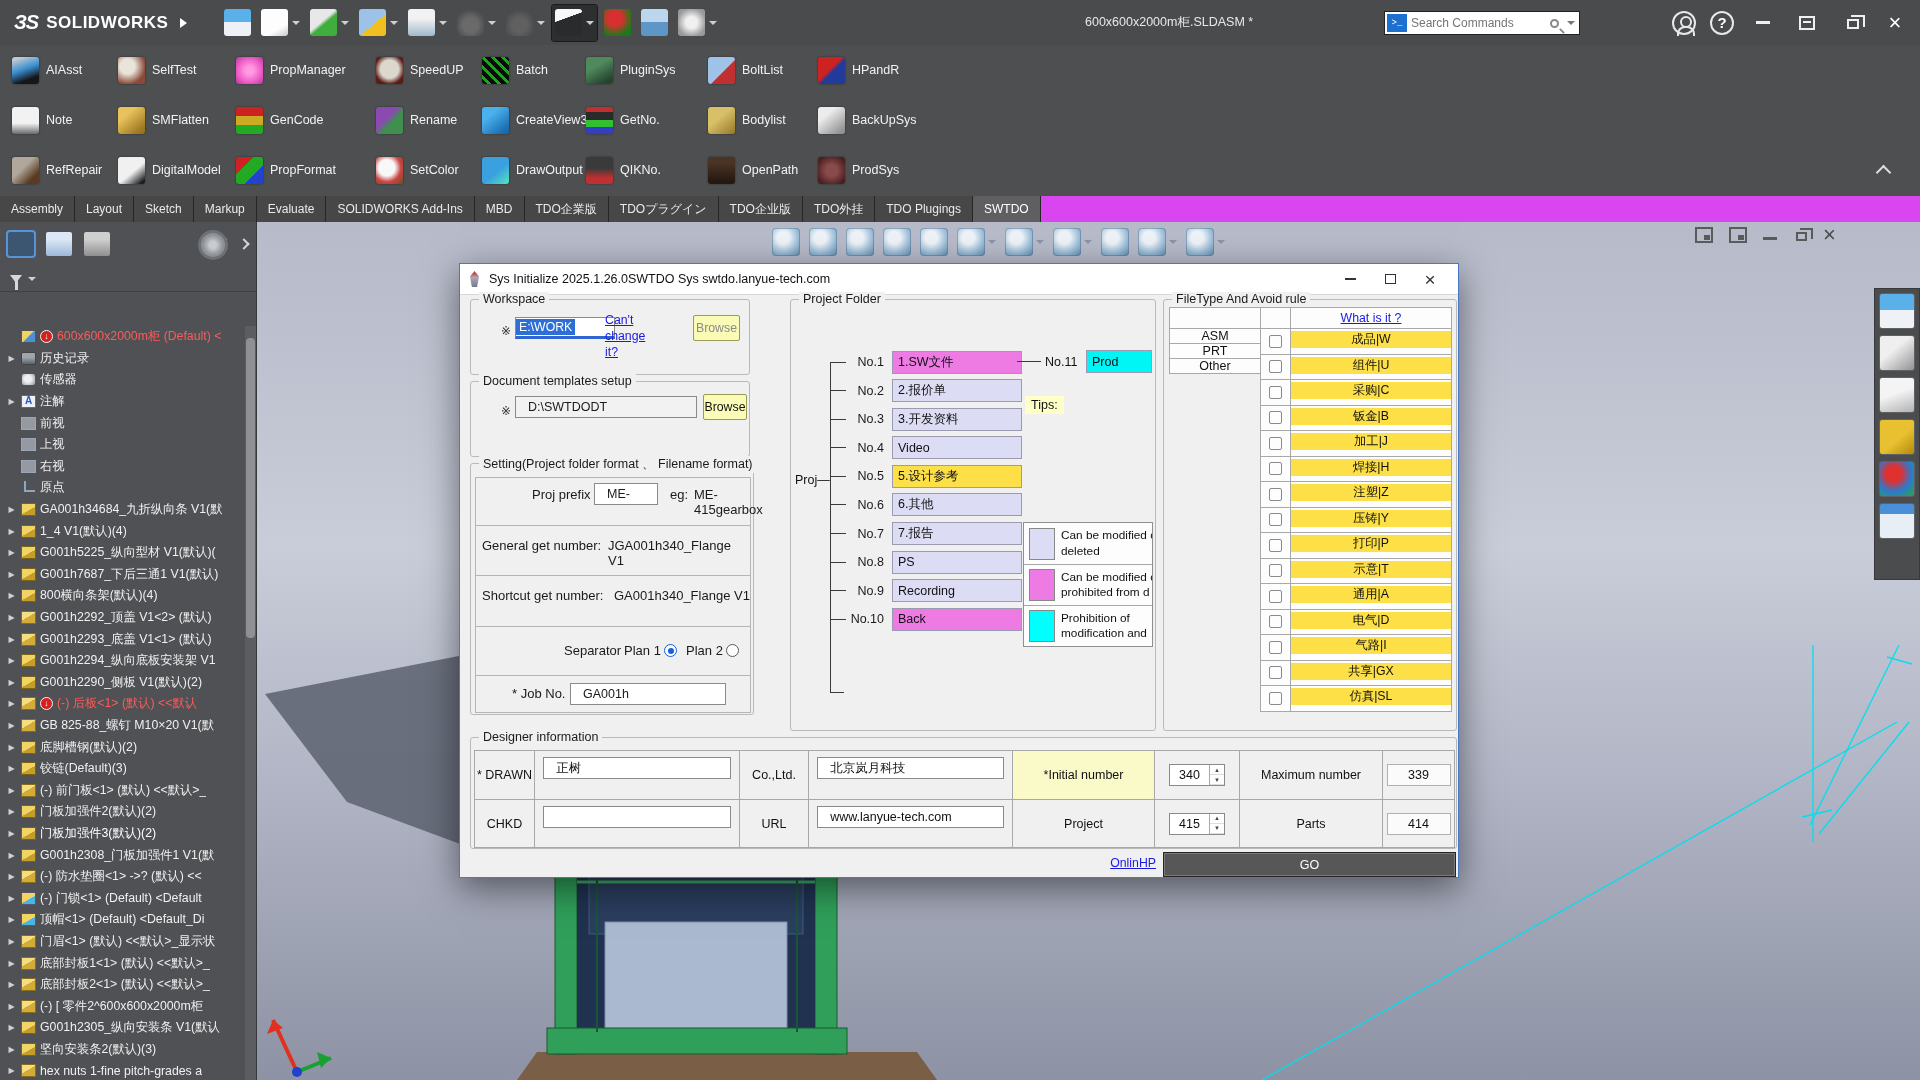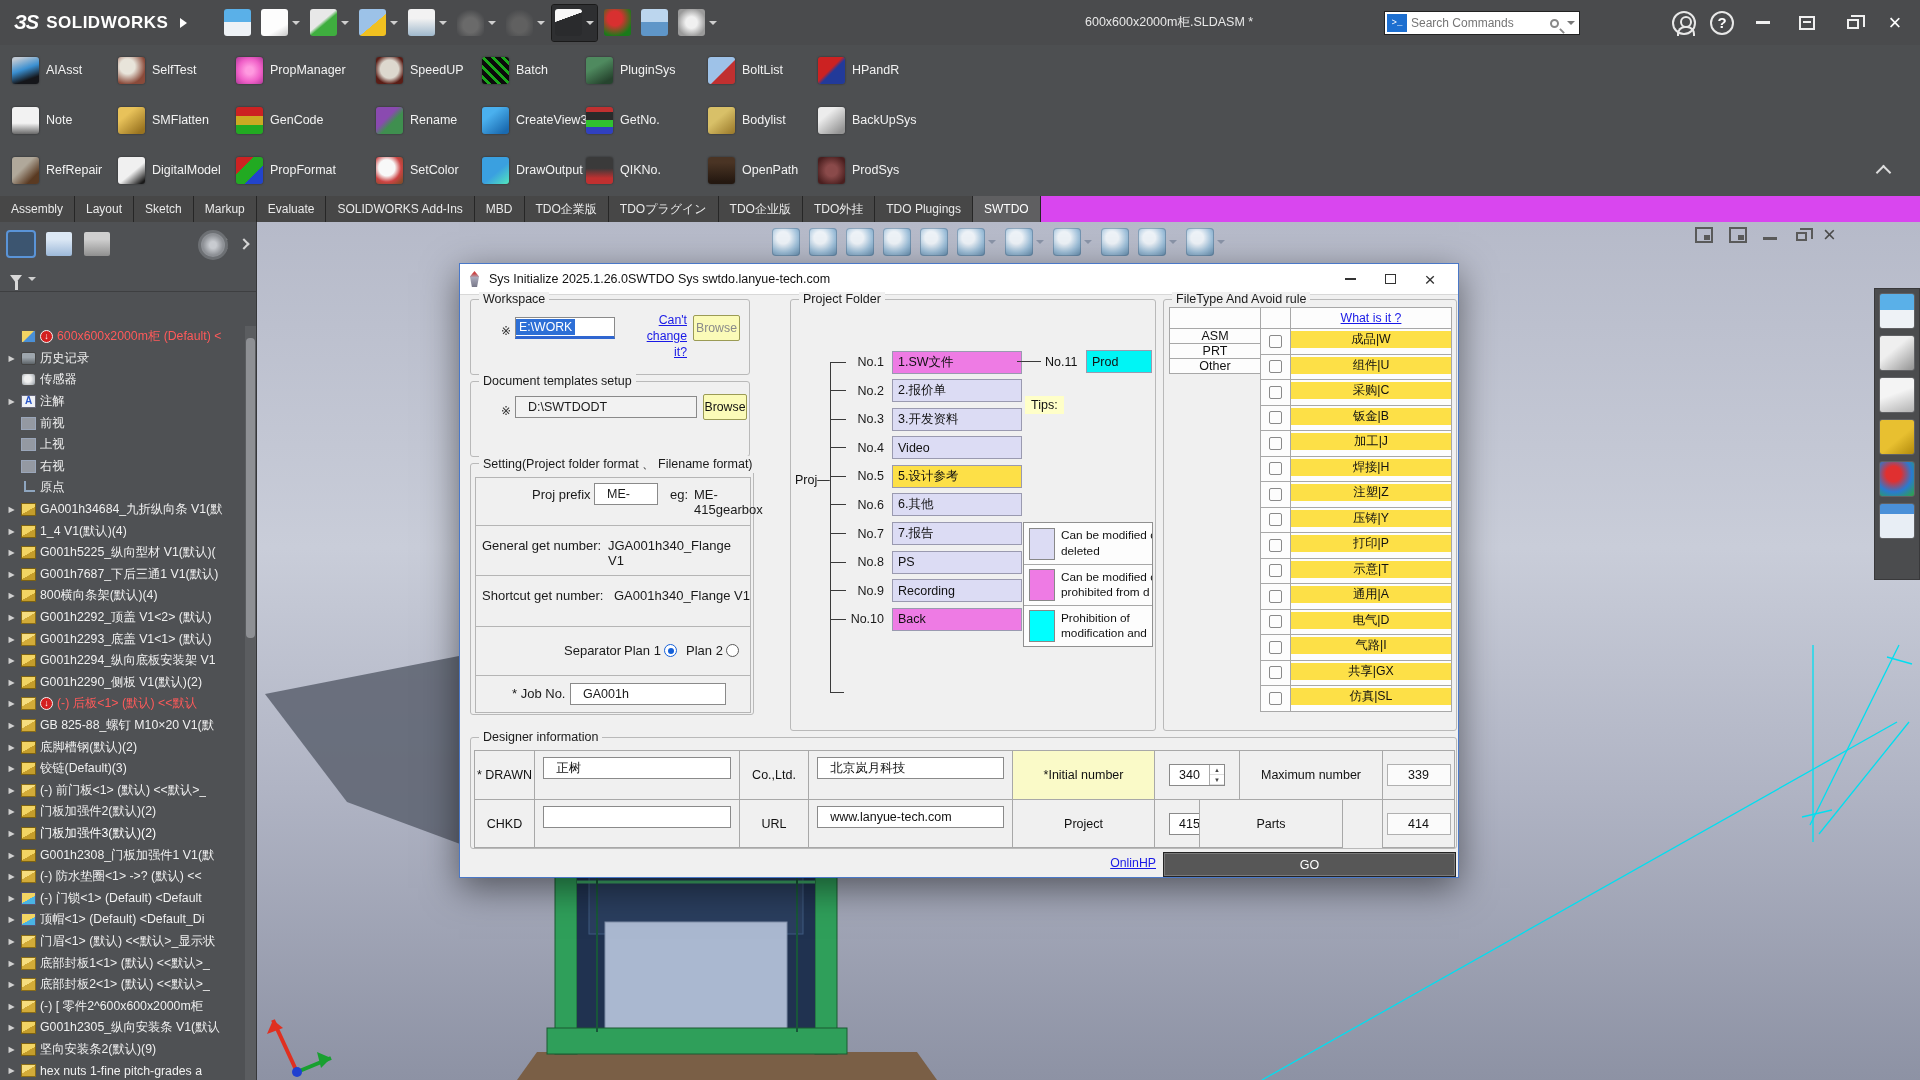--- a/index.html
+++ b/index.html
@@ -664,21 +664,21 @@
       <div class="trow">
       <span class="tw arr"></span>
       <span class="ic ic-asm"></span>
 
       <span class="tlabel" style="color: rgb(240, 240, 240);">G001h2305_纵向安装条 V1(默认</span>
     </div>
       <div class="trow">
       <span class="tw arr"></span>
       <span class="ic ic-asm"></span>
 
-      <span class="tlabel" style="color: rgb(240, 240, 240);">坚向安装条2(默认)(9)</span>
+      <span class="tlabel" style="color: rgb(240, 240, 240);">坚向安装条2(默认)(3)</span>
     </div>
       <div class="trow">
       <span class="tw arr"></span>
       <span class="ic ic-part"></span>
 
       <span class="tlabel" style="color: rgb(240, 240, 240);">hex nuts 1-fine pitch-grades a</span>
     </div>
     </div>
   <div class="vscroll">
       <div class="vthumb"></div>
@@ -708,21 +708,21 @@
       </span>
     <span class="dlg-btn dclose">×</span>
   </div>
 
   <div class="grp" style="left:10px;top:35px;width:280px;height:76px">
     <span class="grp-lab">Workspace</span>
     <span class="mark" style="position:absolute;left:30px;top:24px">※</span>
     <div class="inp" style="position:absolute;left:44px;top:17px;width:100px;border-bottom:3px solid #2f66d0;padding:0">
       <span style="background:#2d6fd6;color:#fff;padding:1px 3px;font-size:12.3px">E:\WORK</span>
     </div>
-    <div class="link" style="position:absolute;left:150px;top:13px;width:66px;text-align:right;line-height:1.3">
+    <div class="link" style="position:absolute;left:134px;top:13px;width:66px;text-align:left;line-height:1.3">
       <div>Can't change</div>
         <div>it?</div>
     </div>
     <div class="ybtn" style="position:absolute;left:222px;top:15px;width:47px;height:26px;color:#8a8a8a">Browse</div>
   </div>
 
   <div class="grp" style="left:10px;top:117px;width:280px;height:76px">
     <span class="grp-lab">Document templates setup</span>
     <span class="mark" style="position:absolute;left:30px;top:22px">※</span>
     <div class="inp flat" style="position:absolute;left:44px;top:14px;width:182px">D:\SWTDODT</div>
@@ -1001,21 +1001,21 @@
     <div class="dc" style="left:541px;top:61px;width:143px;height:49px">Project</div>
     <div class="dc" style="left:683px;top:61px;width:86px;height:49px">
       <span class="spin">
         <span class="spin-val">415</span>
         <span class="spin-ar">
             <span>▲</span>
             <span>▼</span>
           </span>
       </span>
     </div>
-    <div class="dc" style="left:728px;top:61px;width:144px;height:49px">Parts</div>
+    <div class="dc" style="left:768px;top:61px;width:144px;height:49px">Parts</div>
     <div class="dc" style="left:911px;top:61px;width:73px;height:49px">
       <span class="valbox">414</span>
     </div>
   </div>
 
   <div class="onlinhp"><span class="link">OnlinHP</span></div>
   <div class="go-btn">GO</div>
 </div>
 
 </body></html>

